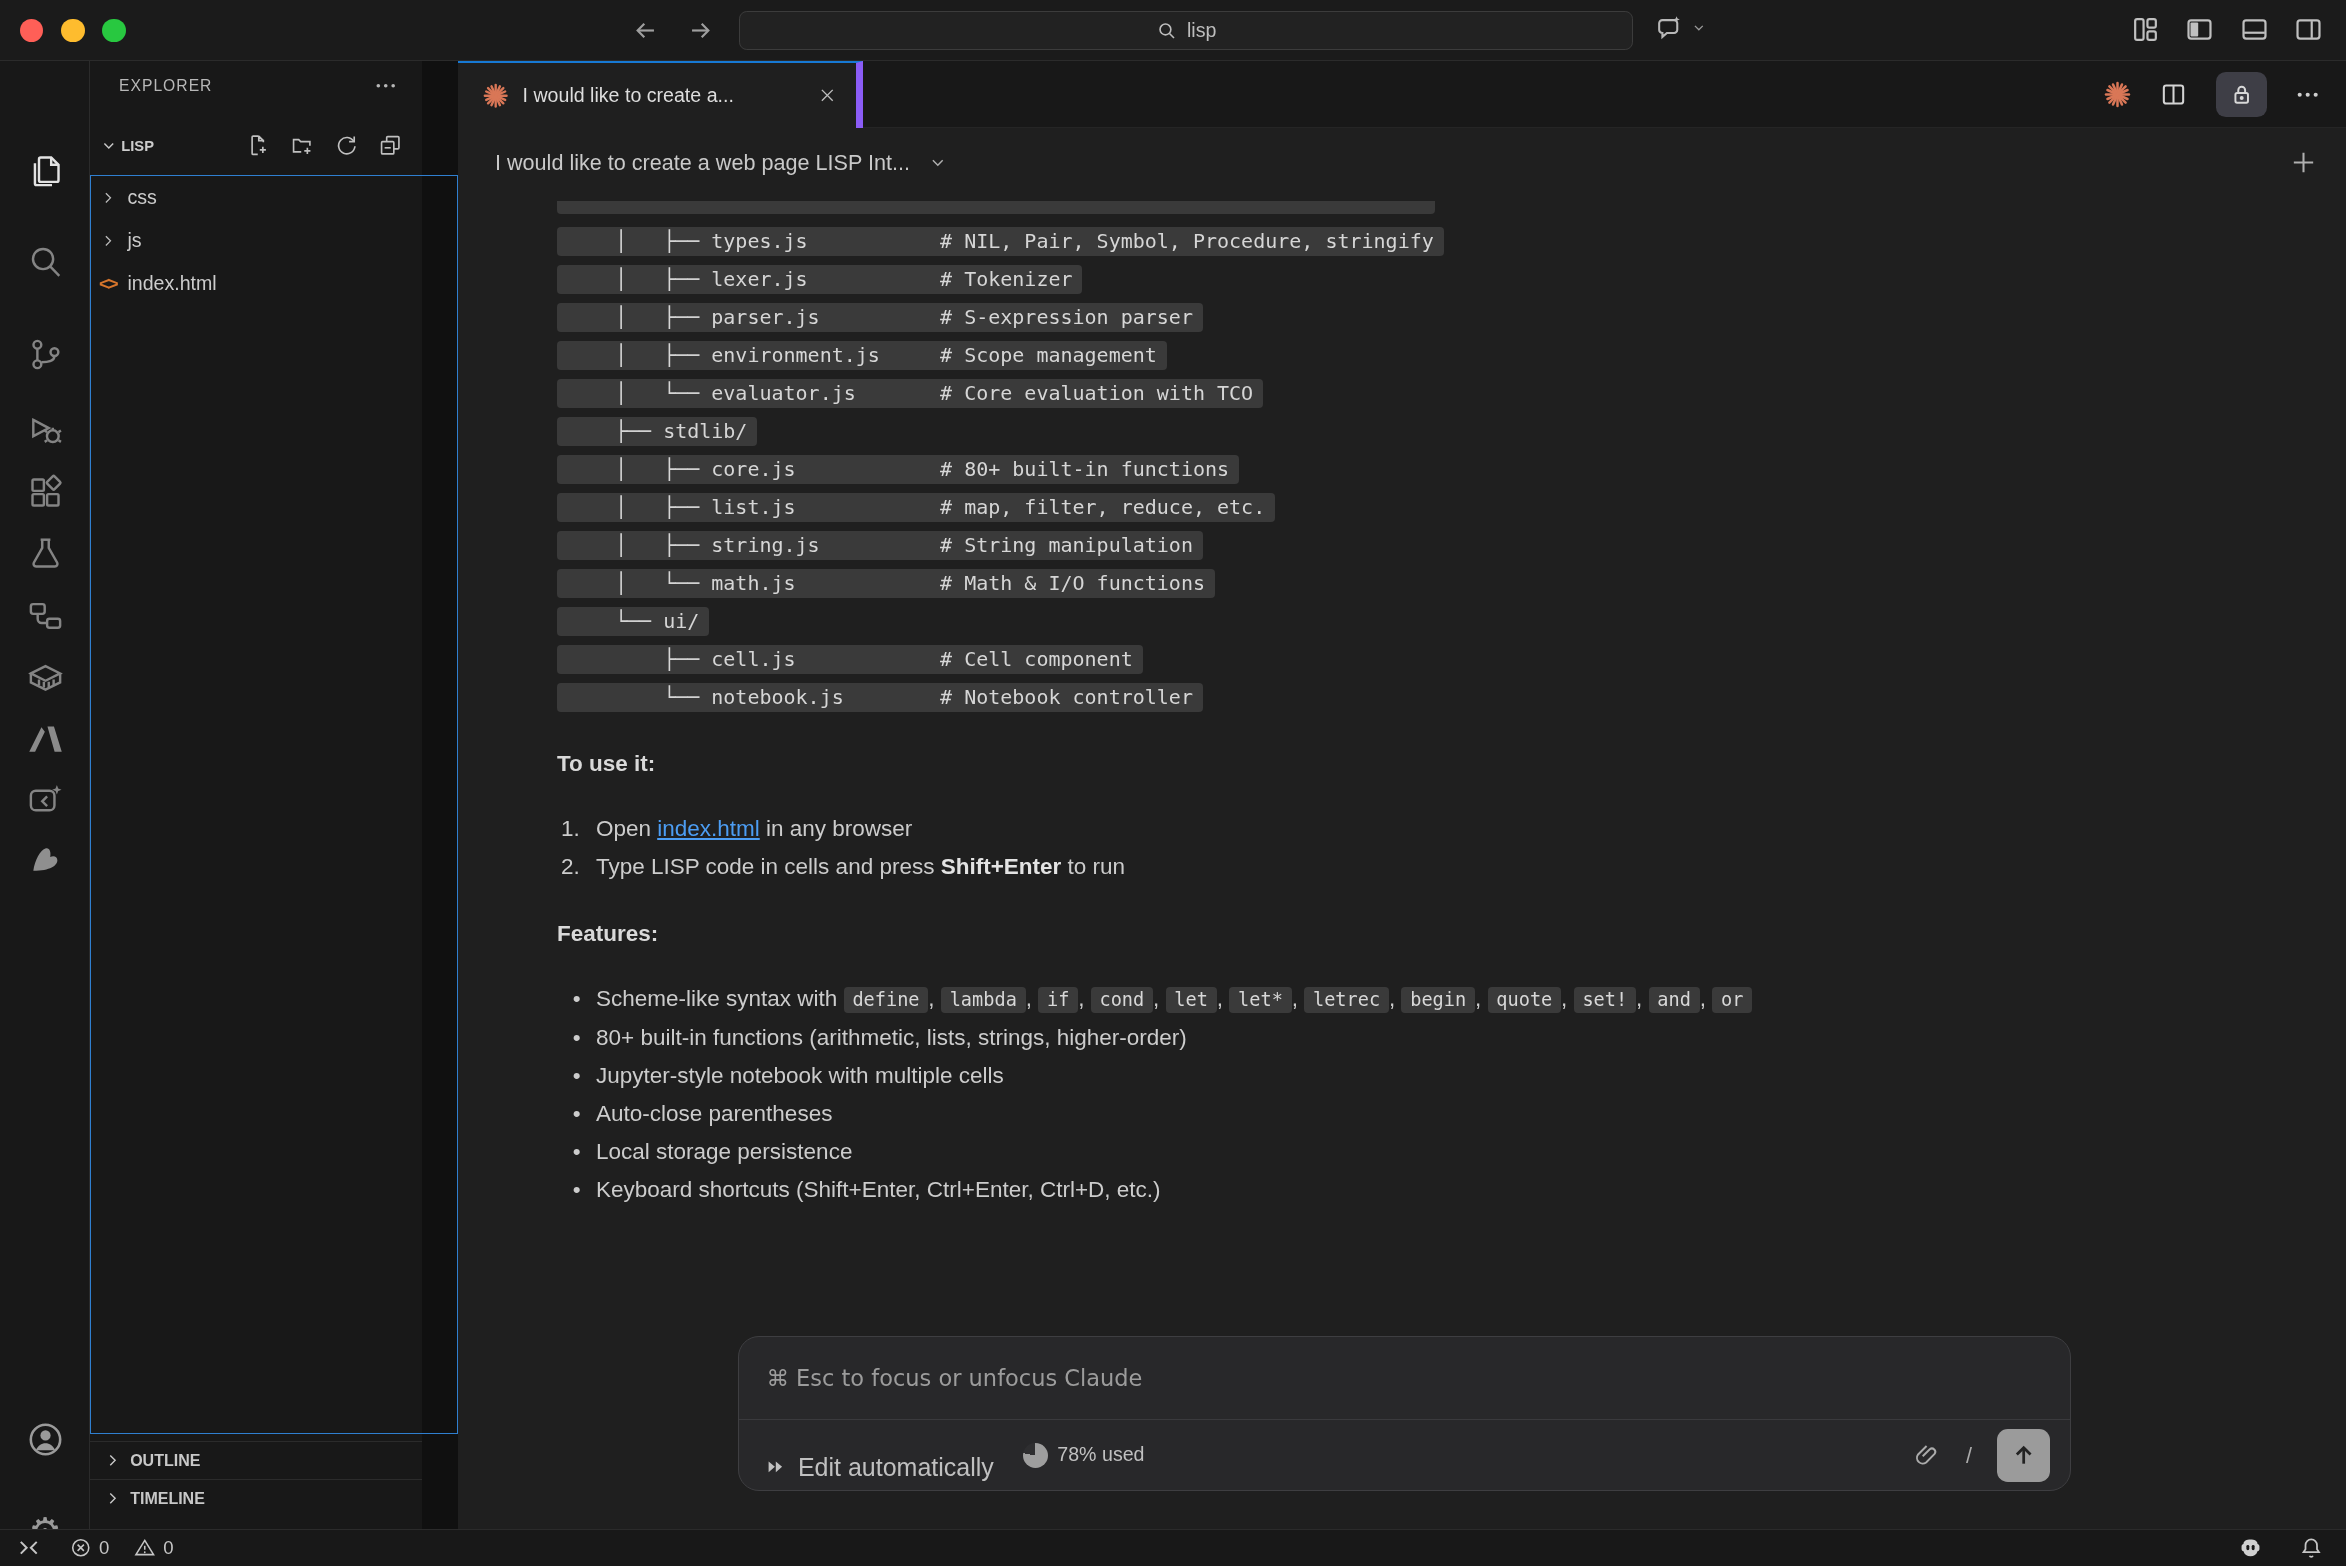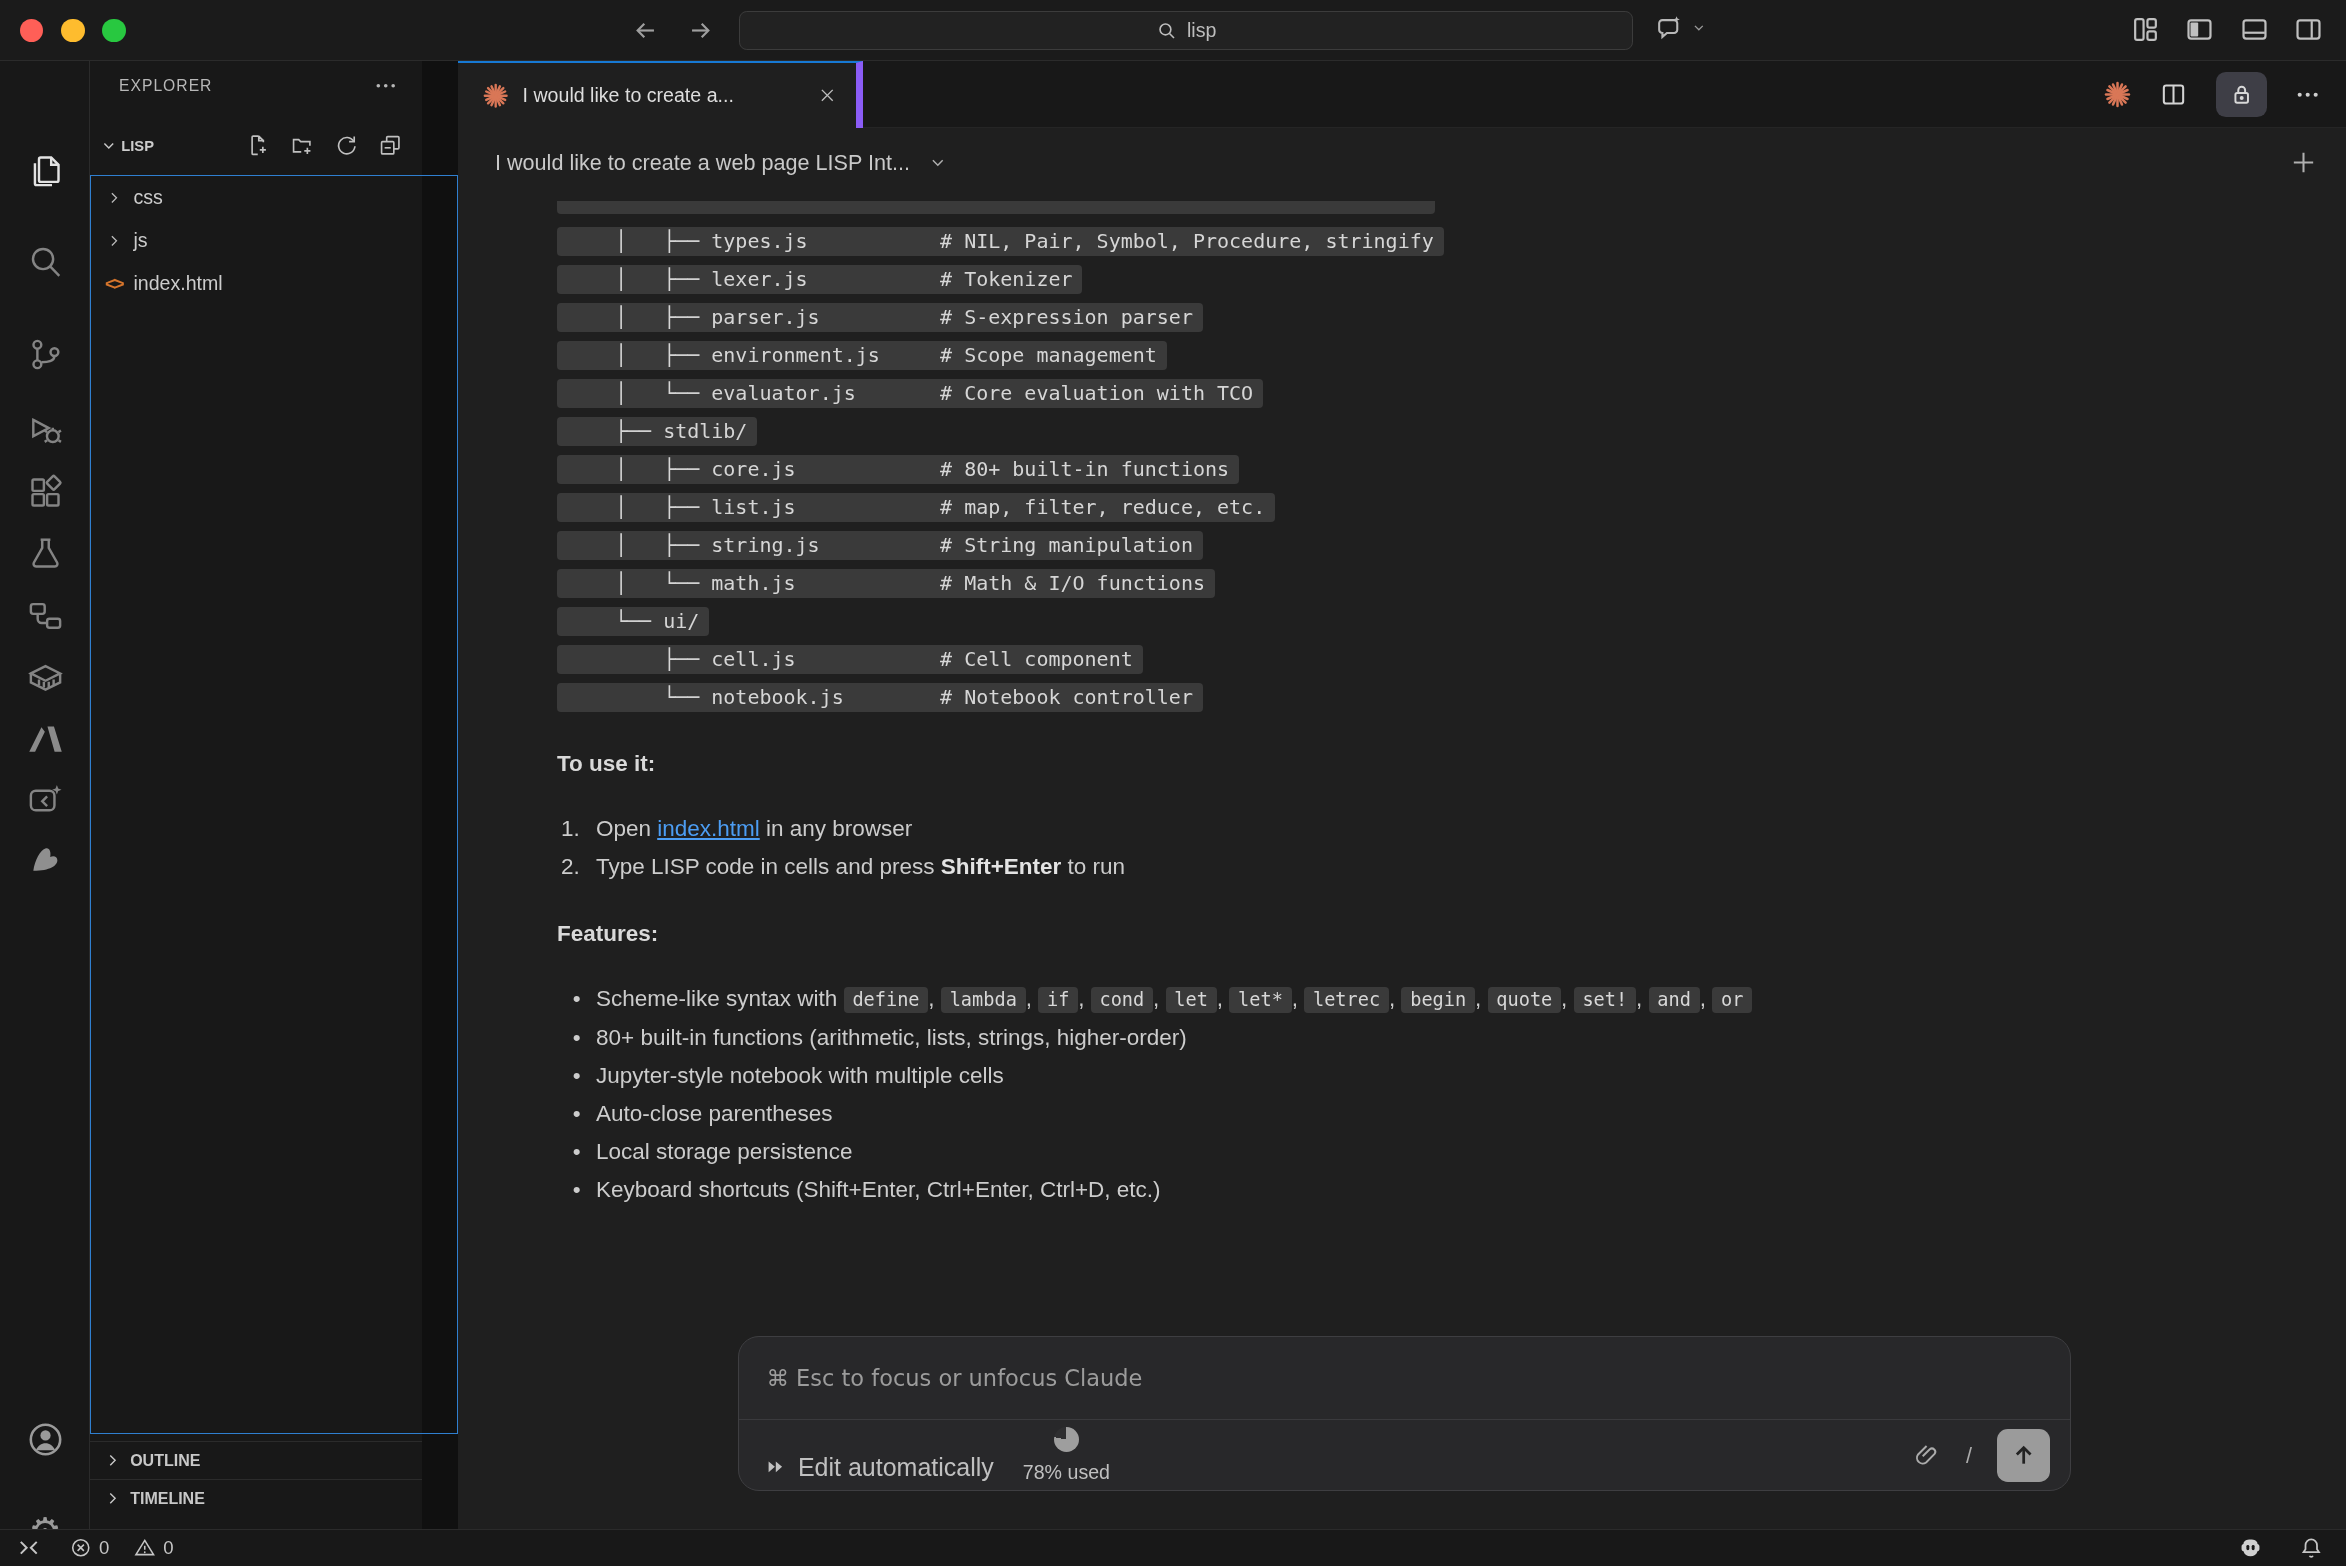--- a/index.html
+++ b/index.html
@@ -22,21 +22,21 @@
 
   
   #sidebar { position:absolute; left:90px; top:61px; width:332px; height:1468px; background:#181818; }
   #explorer-header { position:absolute; left:0; top:0; width:100%; height:49px; display:flex; align-items:center; padding:0 23.5px 0 29px; }
   #explorer-title { font-size:15.7px; color:#b8b8b8; letter-spacing:1px; }
   #explorer-more { margin-left:auto; }
   #section-row { position:absolute; left:0; top:63px; width:100%; height:43px; display:flex; align-items:center; padding:0 19.6px 0 9.8px; }
   #section-label { font-size:14.7px; font-weight:bold; color:#cccccc; margin-left:3.9px; }
   #section-actions { margin-left:auto; display:flex; gap:19.6px; align-items:center; }
   #tree { position:absolute; left:0px; top:114px; width:368px; height:1259px; border:1px solid #2f7fd0; }
-  .tree-row { height:43px; display:flex; align-items:center; padding-left:13px; font-size:19.6px; color:#cccccc; gap:9.8px; }
+  .tree-row { height:43px; display:flex; align-items:center; padding-left:7px; font-size:19.6px; color:#cccccc; gap:9.8px; }
   .tree-row .twisty { width:19.6px; display:flex; justify-content:center; }
   #html-glyph { color:#d6752c; font-size:18.6px; font-weight:bold; letter-spacing:-2px; }
   .panel-row { position:absolute; left:0; width:100%; height:38px; display:flex; align-items:center; gap:9.8px; padding-left:13.7px; border-top:1px solid #2b2b2b; font-size:16px; font-weight:bold; color:#c8c8c8; }
   #outline-row { top:1380px; } #timeline-row { top:1418px; }
 
   
   #editor { position:absolute; left:458px; top:61px; width:1889px; height:1468px; background:#1f1f1f; }
   #tabstrip { position:absolute; left:0; top:0; width:100%; height:67px; background:#181818; border-bottom:1px solid #252525; }
   #tab { position:absolute; left:0; top:0; width:405px; height:67px; background:#1f1f1f; border-top:2px solid #1779d4; border-right:7px solid #8b5cf6; display:flex; align-items:center; padding:0 19.6px 0 23.5px; gap:13.7px; }
   #tab-label { font-size:19.6px; color:#dddddd; white-space:nowrap; overflow:hidden; flex:1; }
@@ -64,21 +64,21 @@
   .b { font-weight:bold; color:#e3e3e3; }
   code.chip { font-family:"DejaVu Sans Mono", monospace; font-size:18.6px; background:#3a3a3a; color:#d8d8d8; border-radius:4px; padding:2px 8.8px 2.9px; }
 
   
   #composer { position:absolute; left:280px; bottom:38px; width:1333px; height:155px; background:#28282a; border:1px solid #3e3e41; border-radius:21px; }
   #composer-input { position:absolute; left:0; top:0; width:100%; height:82px; background:transparent; border:none; outline:none; padding:0 27.4px; color:#e0e0e0; font-size:22.5px; font-family:"DejaVu Sans","Liberation Sans",sans-serif; }
   #composer-input::placeholder { color:#9c9c9c; opacity:1; }
   #composer-divider { position:absolute; left:0; top:82px; width:100%; height:1px; background:#3a3a3d; }
   #composer-bottom { position:absolute; left:0; top:83px; width:100%; height:71px; display:flex; align-items:center; padding:0 19.6px 0 25.5px; }
   #edit-mode { display:flex; align-items:center; gap:11.8px; color:#c0c0c0; font-size:25px;margin-top:23px; }
-  #usage { display:flex; align-items:center; gap:9px; color:#c0c0c0; font-size:19.6px; margin-left:29px;flex-direction:column; }
+  #usage { display:flex; align-items:flex-start; gap:9px; color:#c0c0c0; font-size:19.6px; margin-left:29px; }
   #pie { width:25.5px; height:25.5px; border-radius:50%; background:conic-gradient(from 0deg, #9e9e9e 0 78%, #2e2e30 78% 100%); }
   #composer-right { margin-left:auto; display:flex; align-items:center; gap:25.5px; }
   #slash { color:#ababab; font-size:21.6px; }
   #send-btn { width:53px; height:53px; border-radius:10.8px; background:#9b9b9b; display:flex; align-items:center; justify-content:center; }
 
   
   #statusbar { position:absolute; left:0; top:1529px; width:2346px; height:37px; background:#181818; border-top:1px solid #2b2b2b; display:flex; align-items:center; font-size:18.6px; color:#c5c5c5; }
   #remote-indicator { margin-left:15.7px; display:flex; align-items:center; }
   #problems { margin-left:27.4px; display:flex; align-items:center; gap:6.9px; }
   #problems .gap { width:9.8px; }

